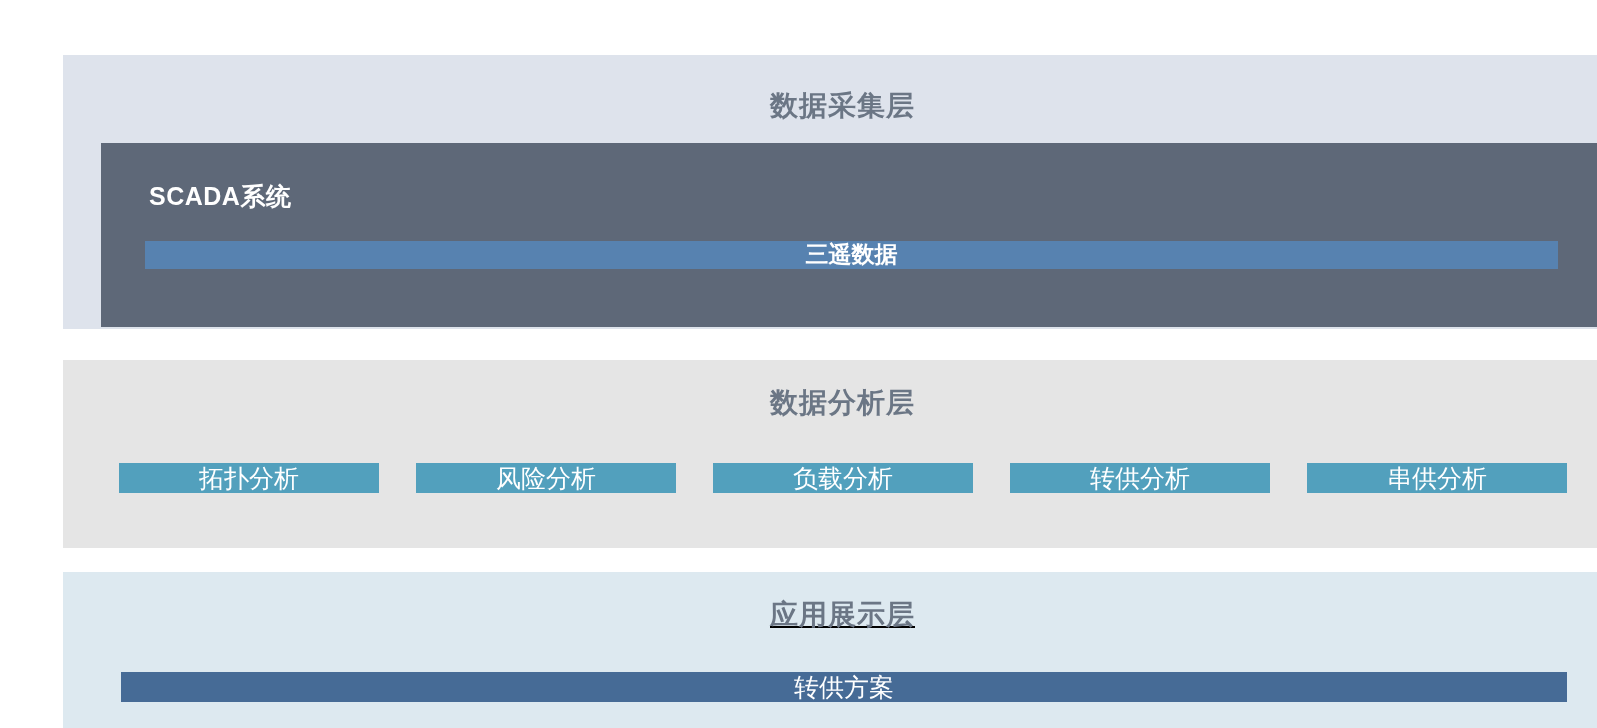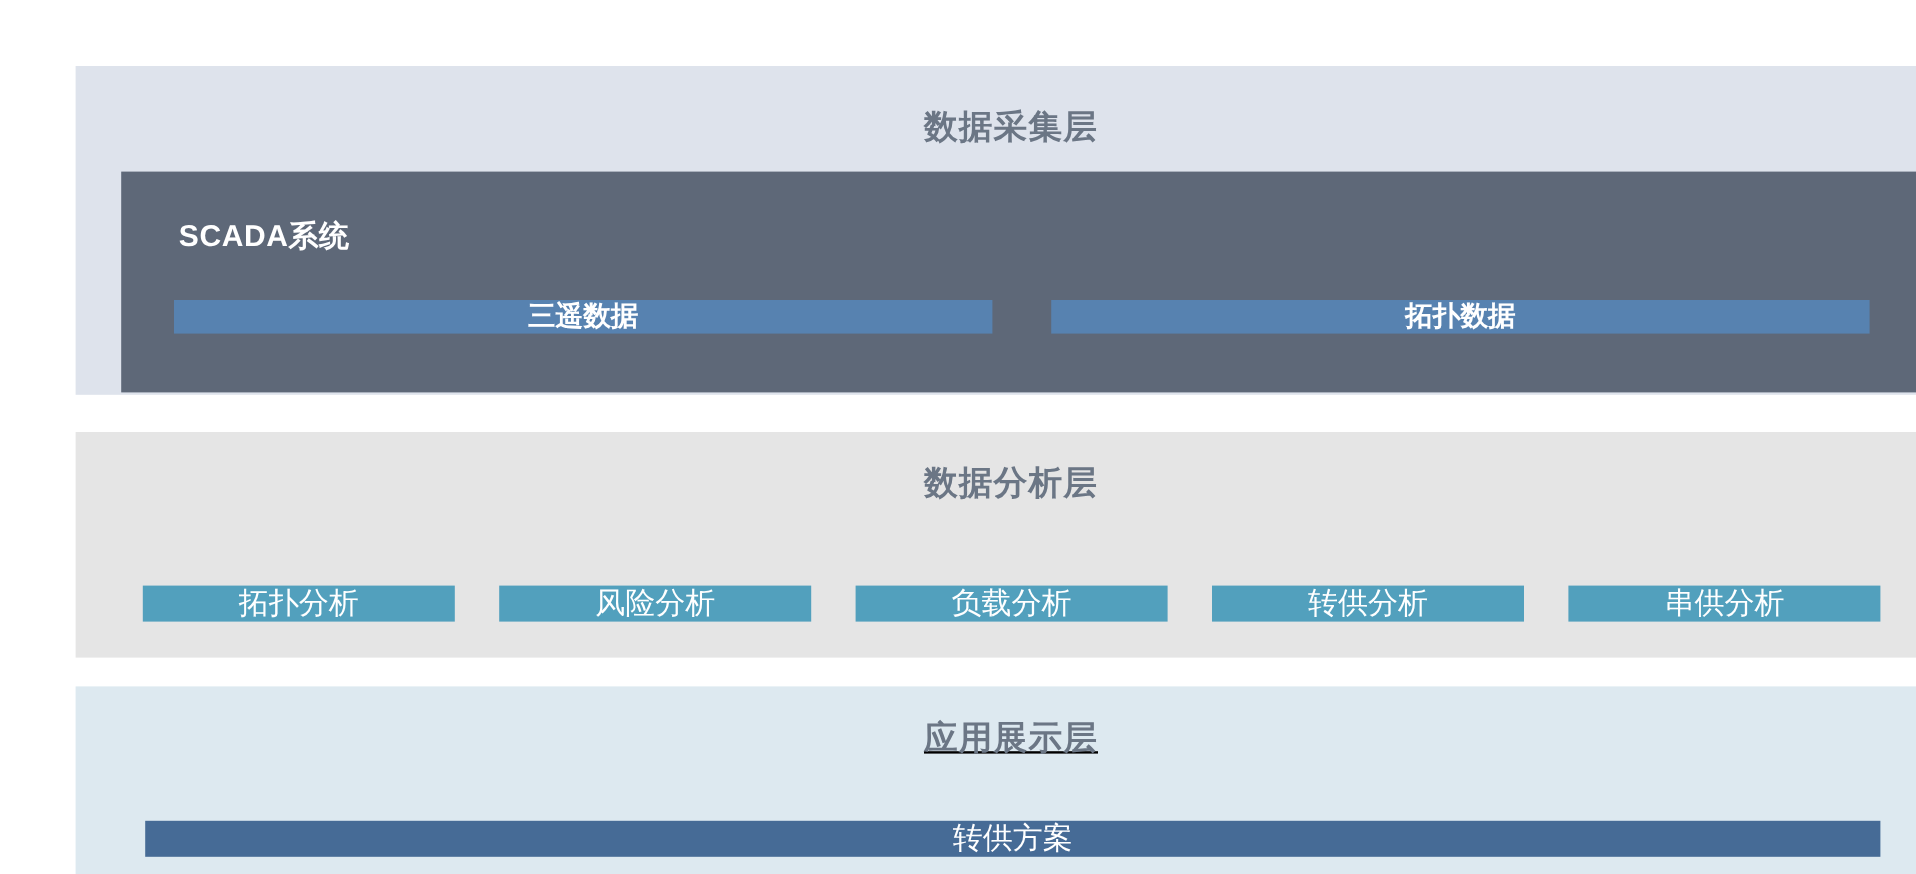--- a/index.html
+++ b/index.html
@@ -30,21 +30,21 @@
     text-align: center;
     font-weight: bold;
     font-size: 28px;
     letter-spacing: 1px;
     color: #6b7685;
     line-height: 1;
   }
 
   .box-row {
     display: flex;
-    align-items: center;
+    align-items: flex-start;
   }
 
   .box {
     display: flex;
     align-items: center;
     justify-content: center;
     text-align: center;
     color: #ffffff;
     line-height: 1.2;
   }
@@ -150,21 +150,20 @@
   <section class="layer" id="layer-collection">
 
     <div class="layer-title">数据采集层</div>
 
     <div class="scada-panel">
 
       <div class="scada-label">SCADA系统</div>
 
       <div class="box-row scada-boxes">
         <div class="box">三遥数据</div>
-        <div class="box">拓扑数据</div>
       </div>
 
     </div>
   </section>
 
   <section class="layer" id="layer-analysis">
 
     <div class="layer-title">数据分析层</div>
 
     <div class="box-row analysis-boxes">

